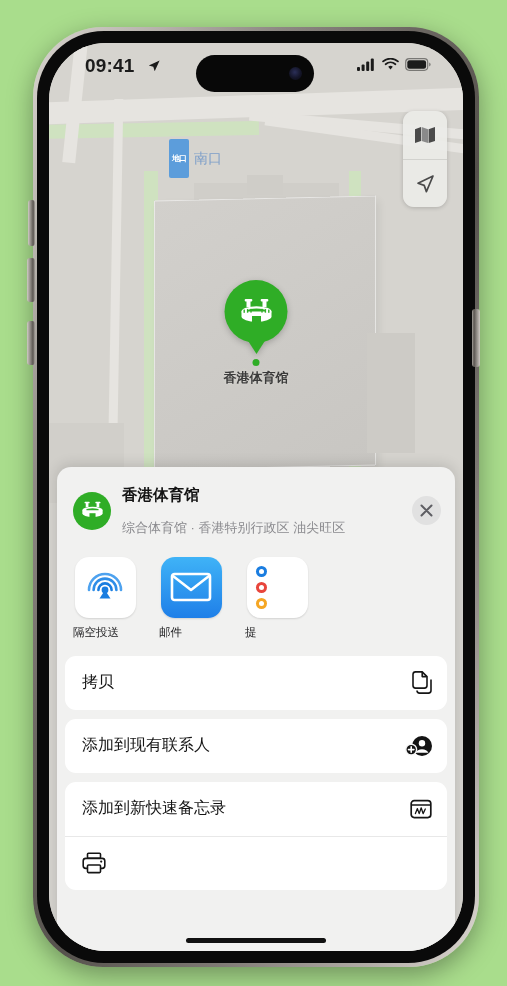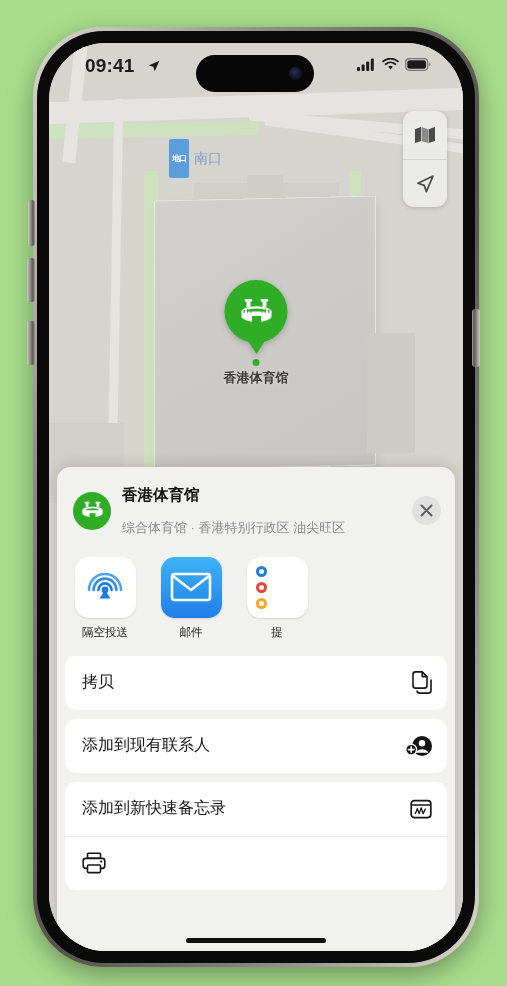--- a/index.html
+++ b/index.html
@@ -161,21 +161,21 @@
     background: #e1e1e1; flex: none;
     display: flex; align-items: center; justify-content: center;
     color: #6a6a6e;
   }
 
   
   .apps {
     display: flex; gap: 22px; padding: 6px 0 12px 16px;
     overflow: hidden;
   }
-  .app { width: 64px; flex: none; text-align: center; position: relative; }
+  .app { width: 64px; flex: none; text-align: left; position: relative; }
   .app-icon {
     width: 61px; height: 61px; border-radius: 14px;
     overflow: hidden; position: relative; margin: 0 auto;
     box-shadow: 0 1px 2px rgba(0,0,0,.13);
   }
   .app-label {
     margin-top: 7px; font-size: 11.5px; color: #1c1c1e; font-weight: 500;
     white-space: nowrap;
   }
   .app.highlight { }

